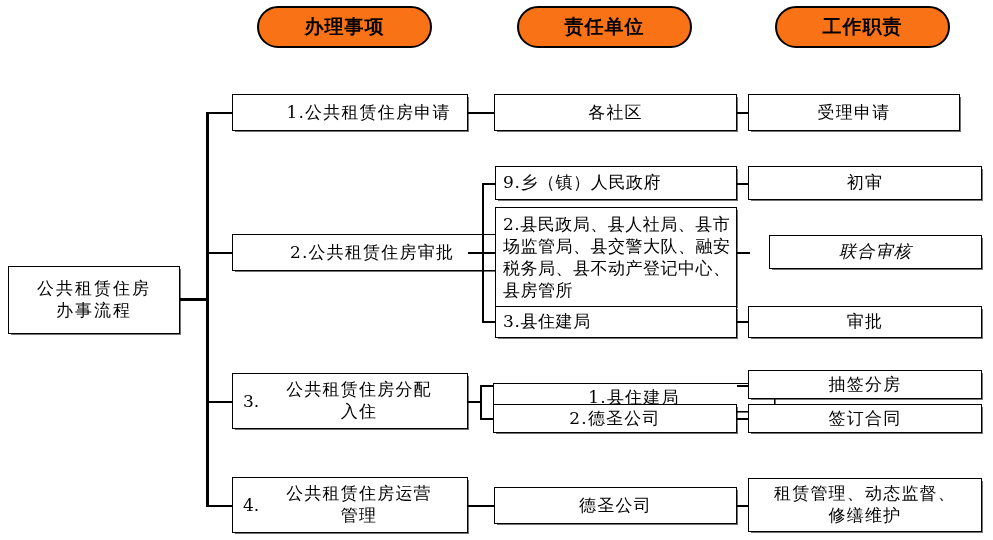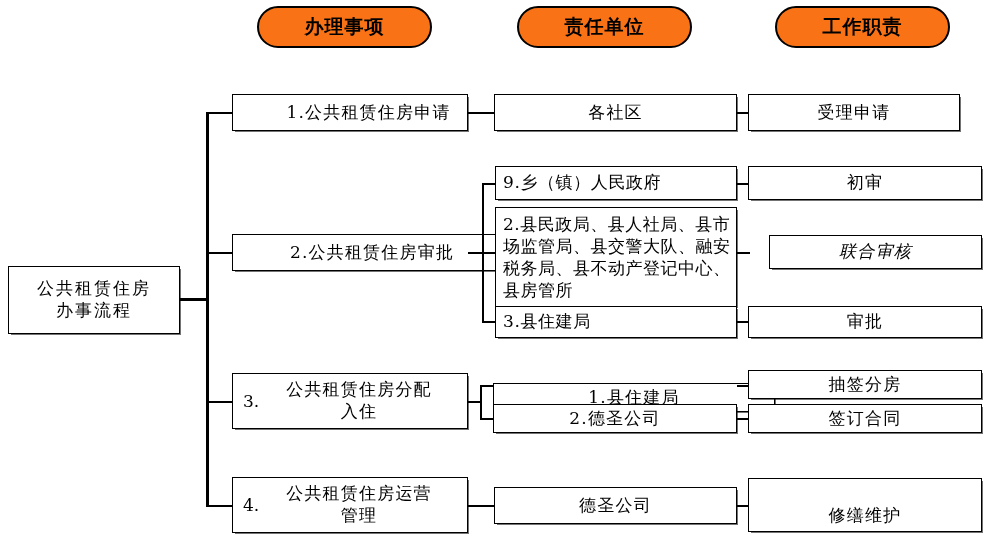--- a/index.html
+++ b/index.html
@@ -210,18 +210,18 @@
       <span>管理</span>
     </span>
   </div>
   <div class="ln h" style="left:468px; top:505px; width:27px;"></div>
   <div class="box" style="left:494px; top:487px; width:243px; height:37px;">
     <span class="inner">德圣公司</span>
   </div>
   <div class="ln h" style="left:737px; top:505px; width:13px;"></div>
   <div class="box" style="left:748px; top:478px; width:234px; height:54px;">
     <span class="inner">
-      <br>
+      <span>租赁管理、动态监督、</span><br>
       <span>修缮维护</span>
     </span>
   </div>
 
 </div>
 
 </body></html>

